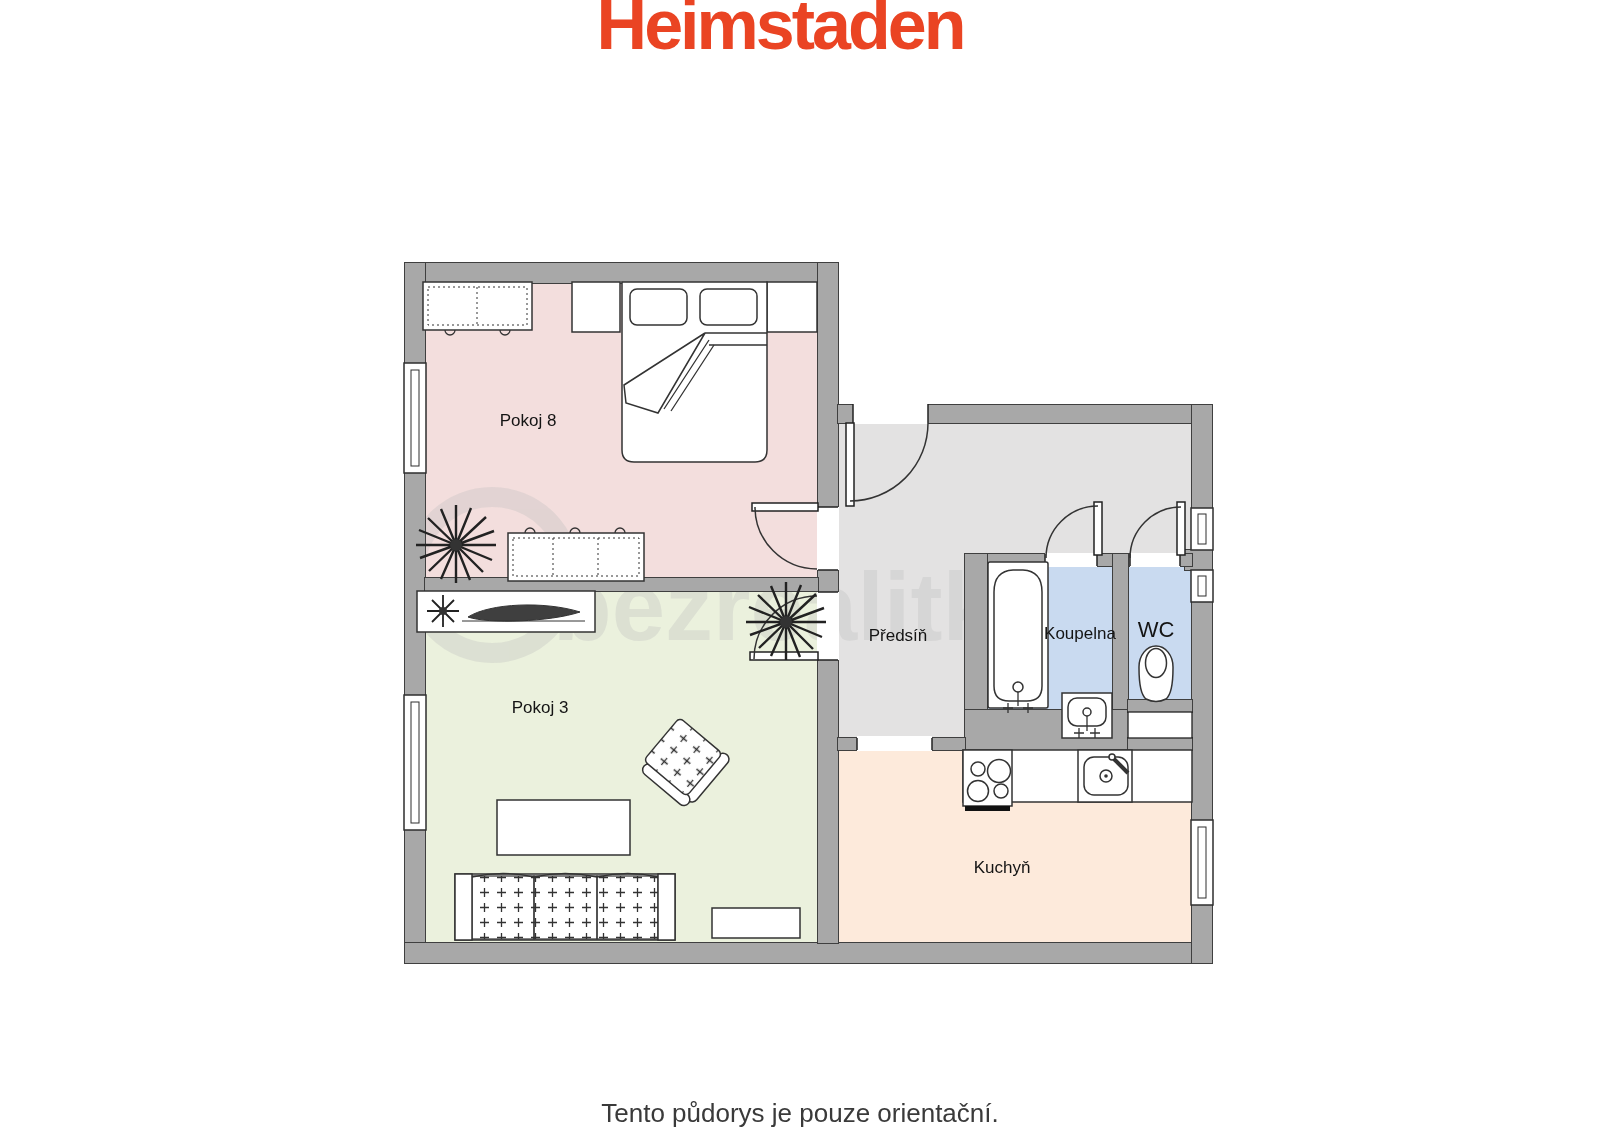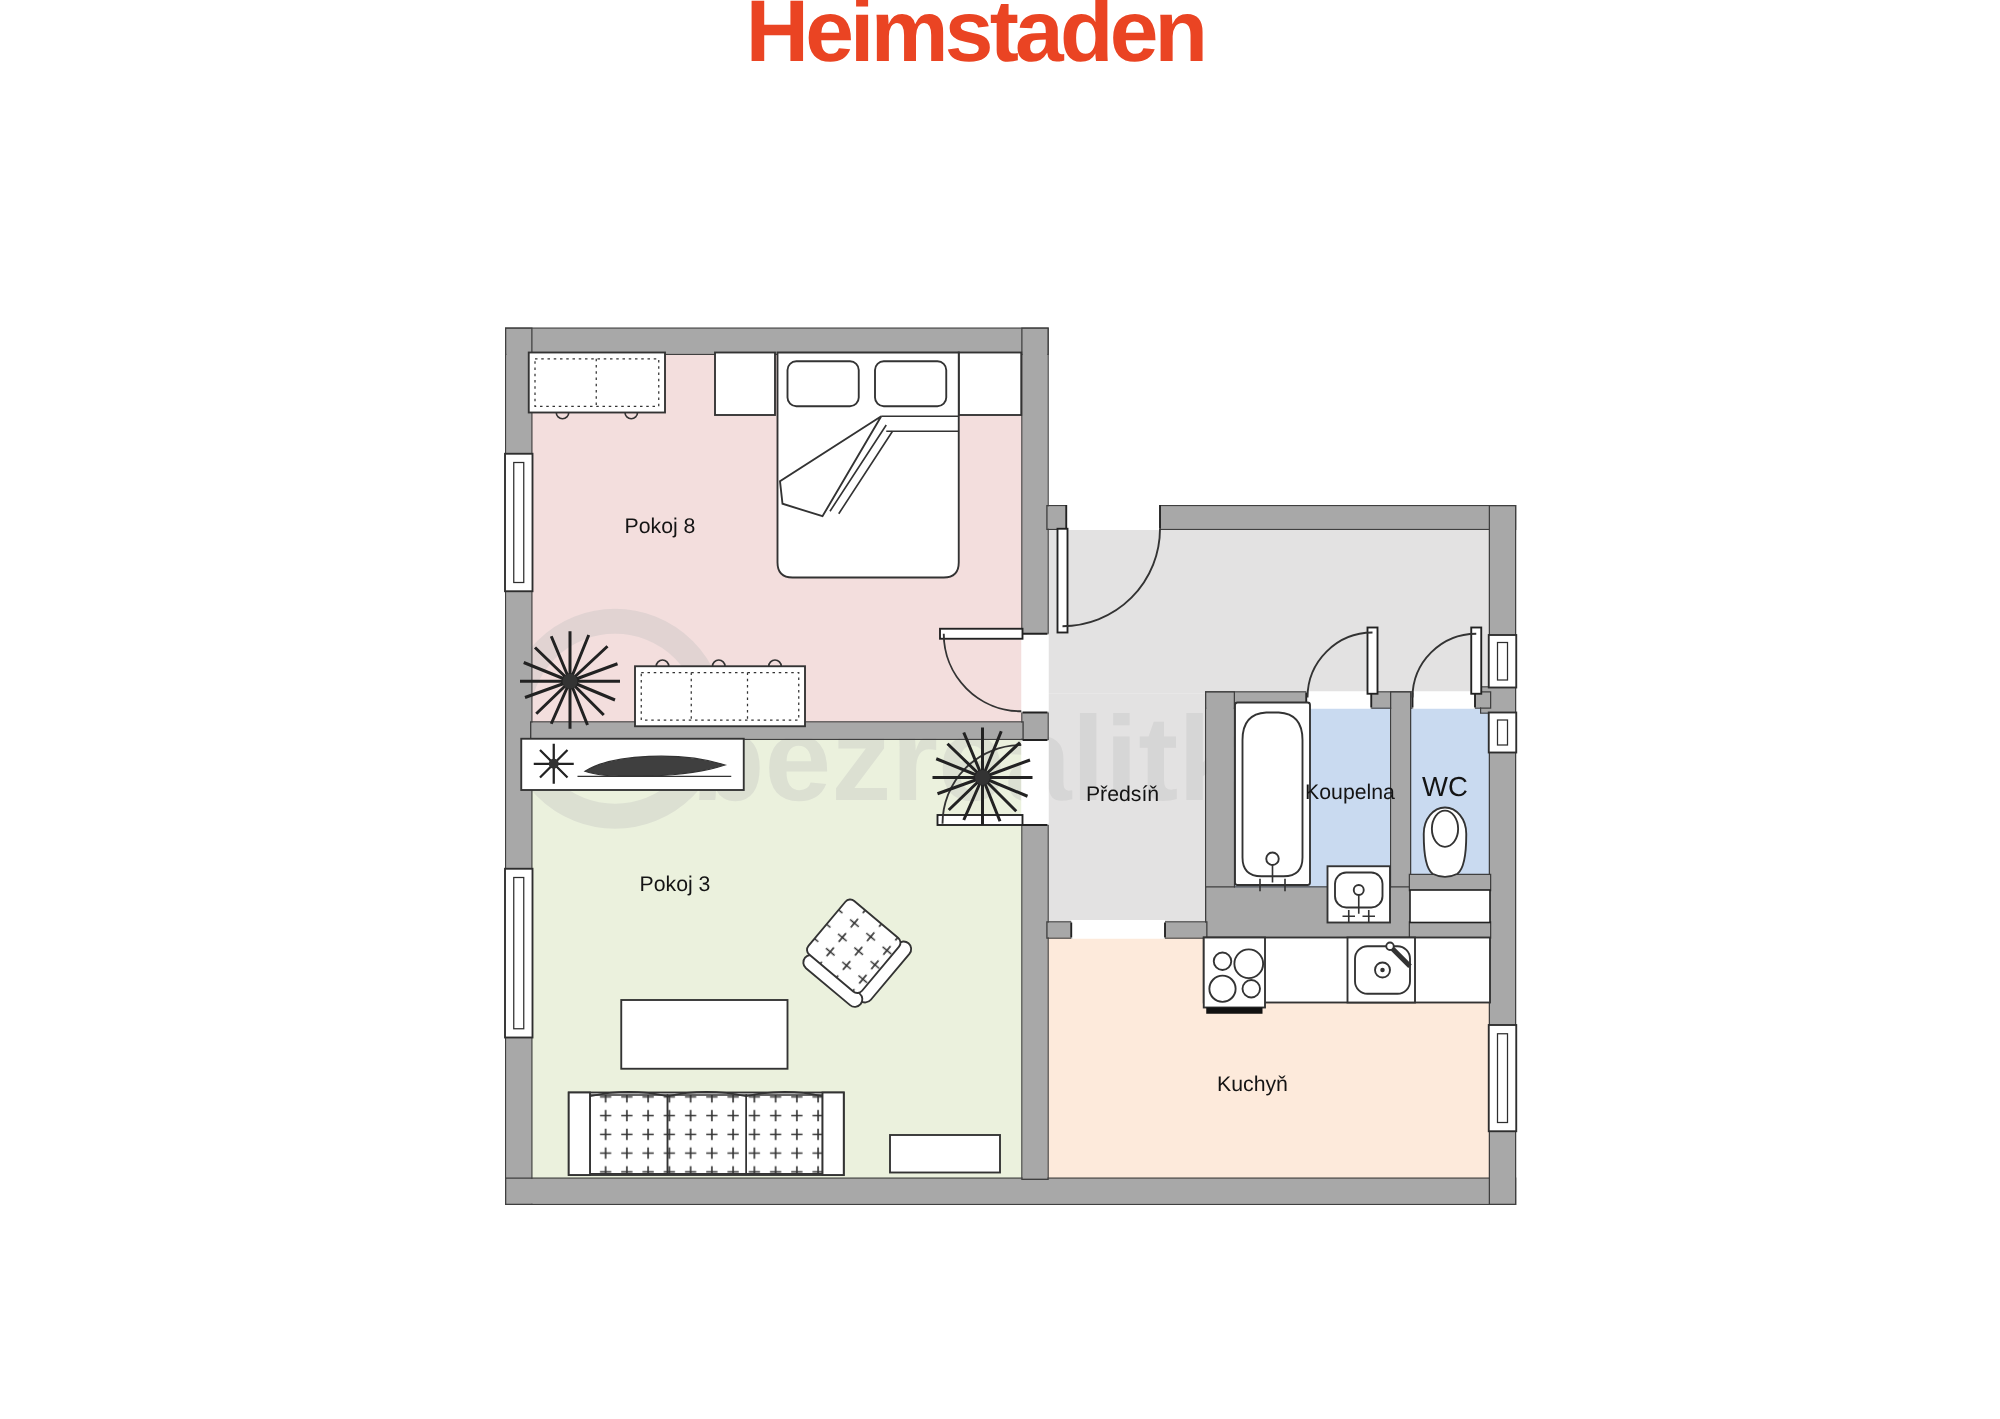--- a/index.html
+++ b/index.html
@@ -241,13 +241,14 @@
     </g>
   </svg>
 
   <div class="room-label" style="left:528px;top:421px;">Pokoj 8</div>
   <div class="room-label" style="left:540px;top:708px;">Pokoj 3</div>
   <div class="room-label" style="left:898px;top:636px;">Předsíň</div>
   <div class="room-label" style="left:1080px;top:634px;text-align:center;">Koupelna</div>
   <div class="room-label wc" style="left:1156px;top:630px;">WC</div>
   <div class="room-label" style="left:1002px;top:868px;">Kuchyň</div>
 
+  <div class="footer-note">Tento půdorys je pouze orientační.</div>
 </div>
 
 </body></html>

